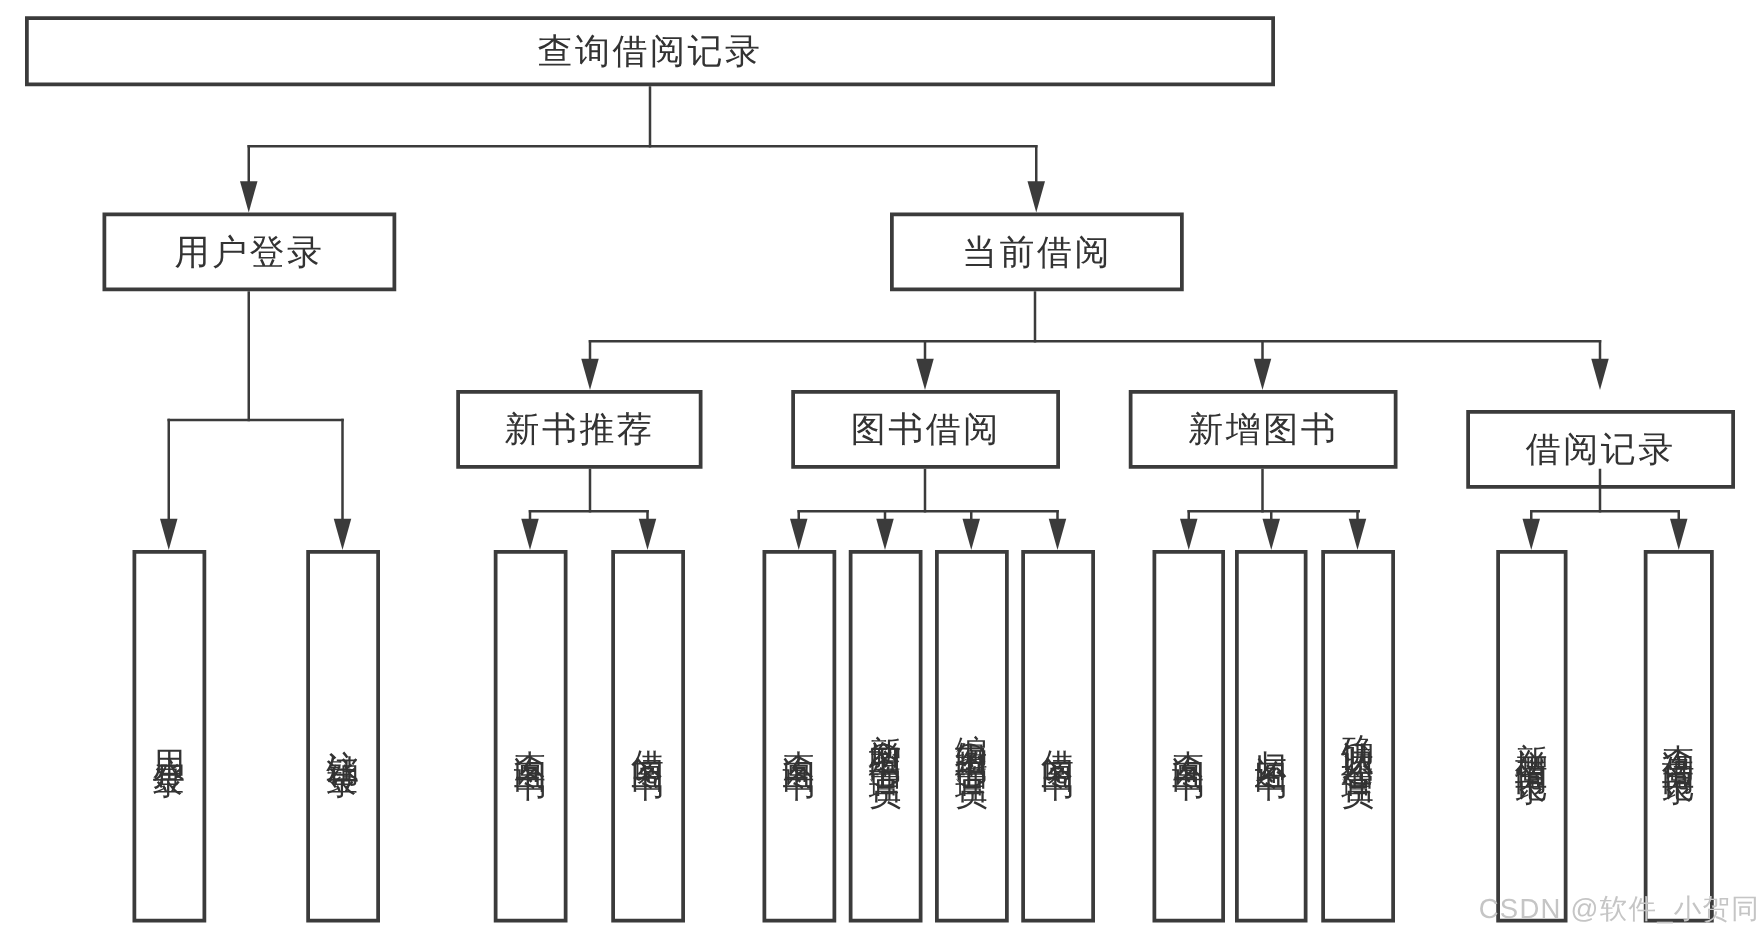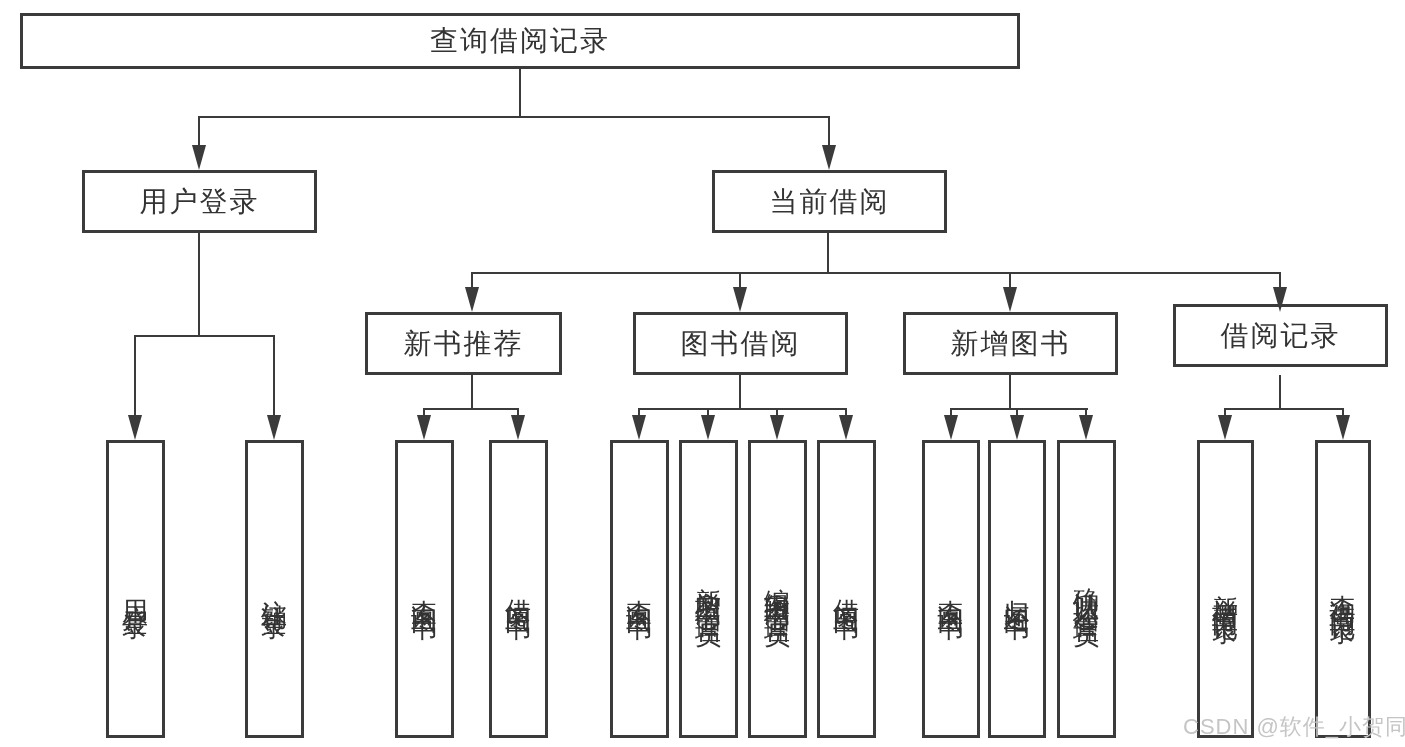--- a/index.html
+++ b/index.html
@@ -68,21 +68,21 @@
 <div class="canvas">
 
   <div class="box hbox" style="left:20px; top:13px; width:1000px; height:56px;">查询借阅记录</div>
 
   <div class="box hbox" style="left:82px; top:170px; width:235px; height:63px;">用户登录</div>
   <div class="box hbox" style="left:712px; top:170px; width:235px; height:63px;">当前借阅</div>
 
   <div class="box hbox" style="left:365px; top:312px; width:197px; height:63px;">新书推荐</div>
   <div class="box hbox" style="left:633px; top:312px; width:215px; height:63px;">图书借阅</div>
   <div class="box hbox" style="left:903px; top:312px; width:215px; height:63px;">新增图书</div>
-  <div class="box hbox" style="left:1173px; top:304px; width:215px; height:63px;">借阅记录</div>
+  <div class="box hbox" style="left:1173px; top:328px; width:215px; height:63px;">借阅记录</div>
 
   <div class="box vbox" style="left:106px; top:440px; width:59px; height:298px;">用户登录</div>
   <div class="box vbox" style="left:245px; top:440px; width:59px; height:298px;">注销登录</div>
   <div class="box vbox" style="left:395px; top:440px; width:59px; height:298px;">查询图书</div>
   <div class="box vbox" style="left:489px; top:440px; width:59px; height:298px;">借阅图书</div>
   <div class="box vbox" style="left:610px; top:440px; width:59px; height:298px;">查询图书</div>
   <div class="box vbox" style="left:679px; top:440px; width:59px; height:298px;">新增图书（管理员）</div>
   <div class="box vbox" style="left:748px; top:440px; width:59px; height:298px;">编辑图书（管理员）</div>
   <div class="box vbox" style="left:817px; top:440px; width:59px; height:298px;">借阅图书</div>
   <div class="box vbox" style="left:922px; top:440px; width:58px; height:298px;">查询图书</div>

